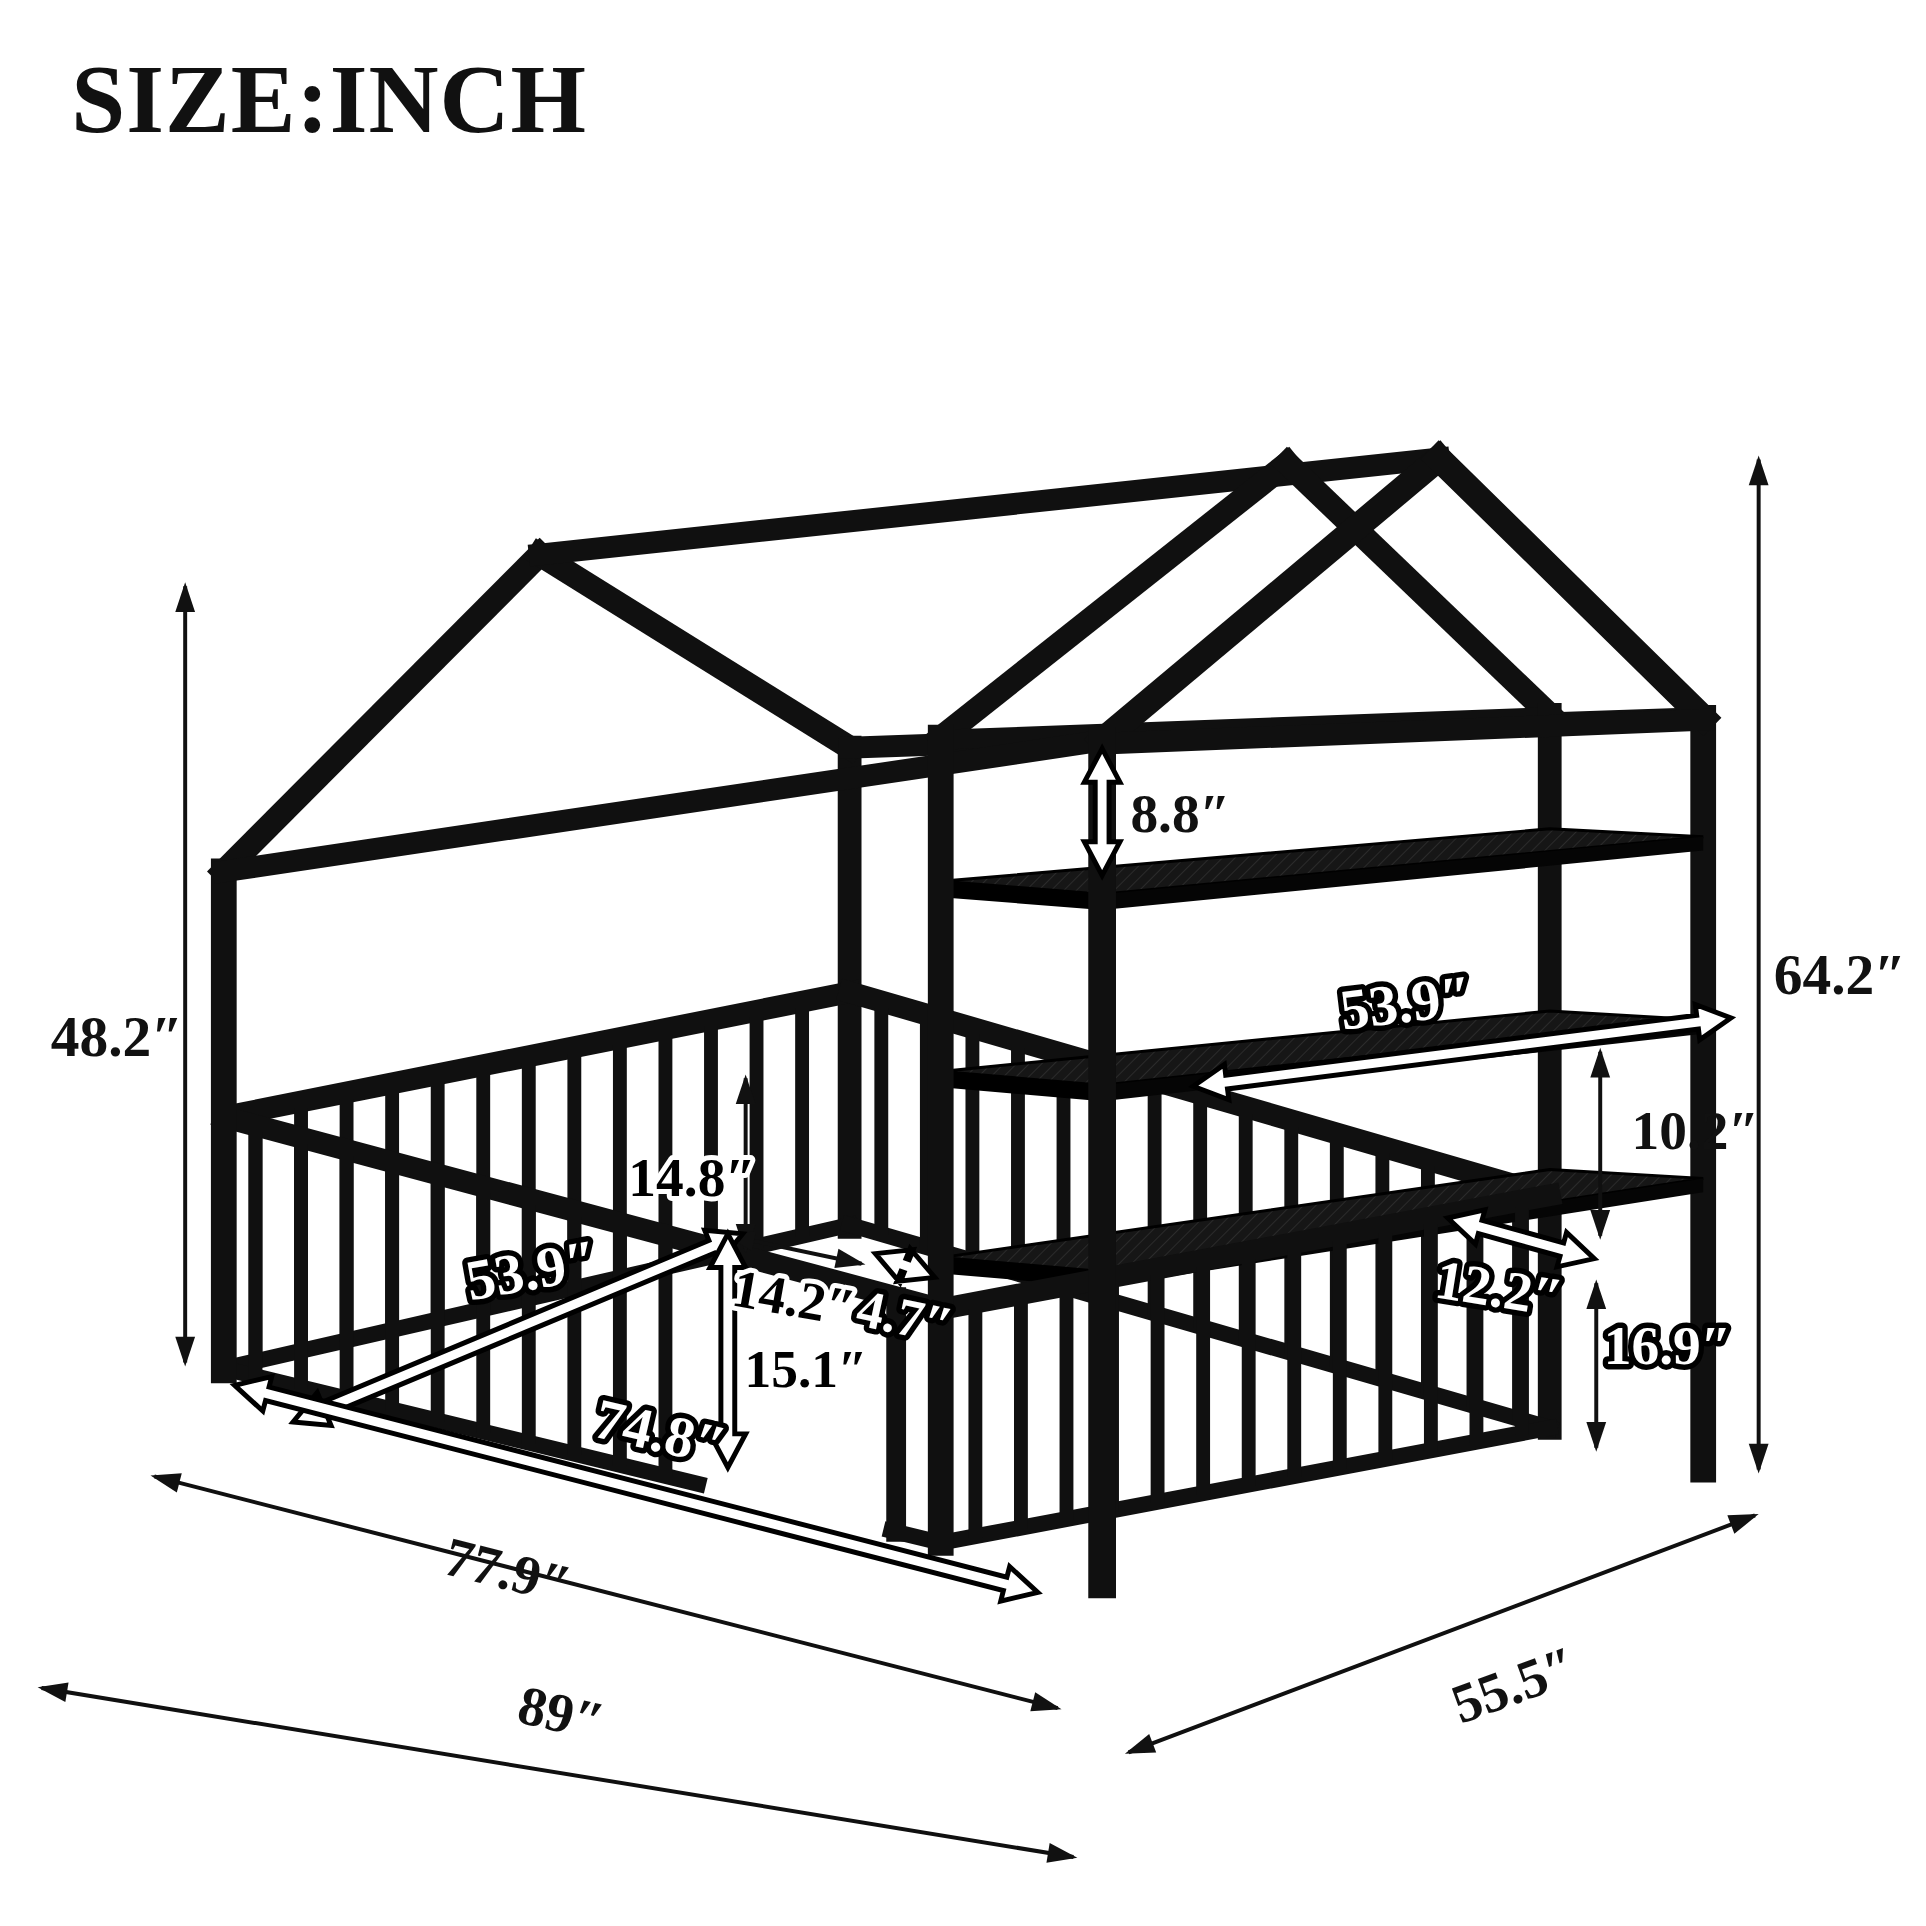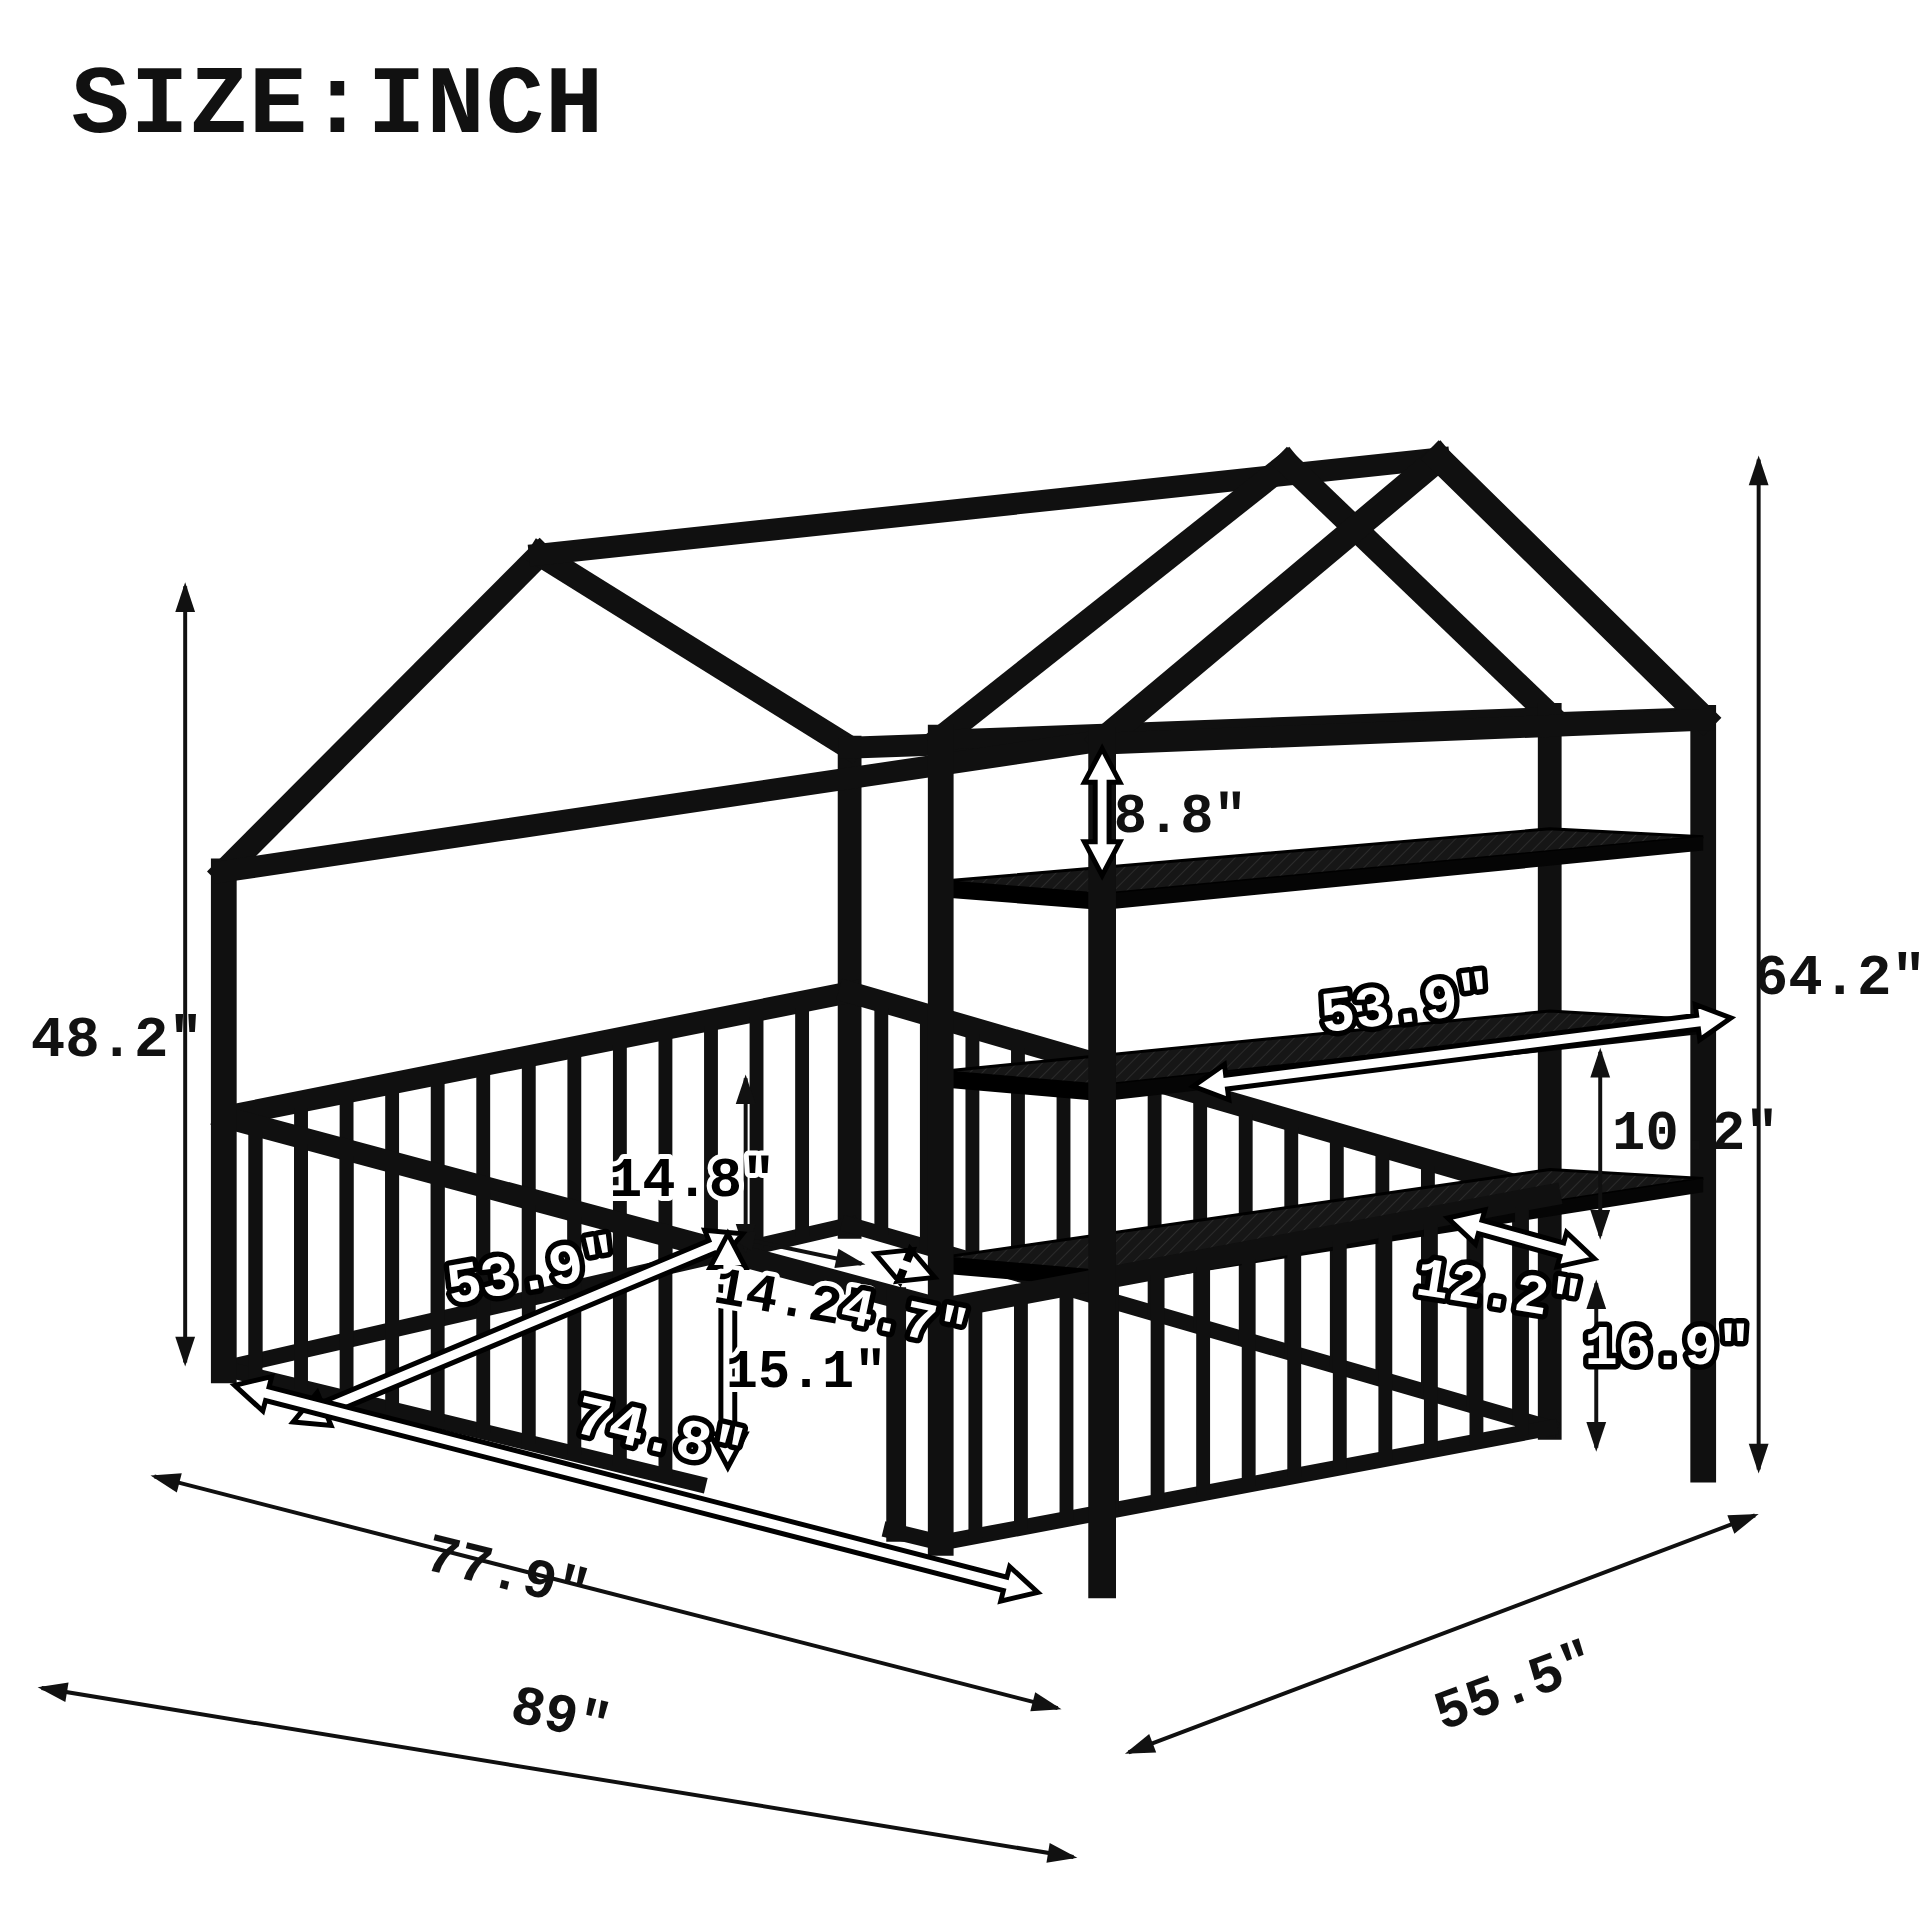--- a/index.html
+++ b/index.html
@@ -1,17 +1,17 @@
 <!DOCTYPE html>
 <html><head>
 <meta charset="utf-8">
 <style>
   html,body{margin:0;padding:0;background:#ffffff;}
   .page{width:1927px;height:1927px;position:relative;background:#fff;overflow:hidden;
-        font-family:Liberation Mono, monospace;}
+        font-family:Liberation Serif, serif;}
   svg{display:block}
   .beam{stroke:#101010;stroke-linecap:square;}
   .dim-label{font-weight:bold;fill:#111;}
   .dim-label.outline{fill:#fff;stroke:#000;stroke-width:11px;paint-order:stroke;stroke-linejoin:round;}
   .dim-label.halo{fill:#000;stroke:#fff;stroke-width:10px;paint-order:stroke;stroke-linejoin:round;}
   .title-text{font-weight:bold;fill:#111;letter-spacing:1px;}
 </style>
 </head>
 <body>
 

